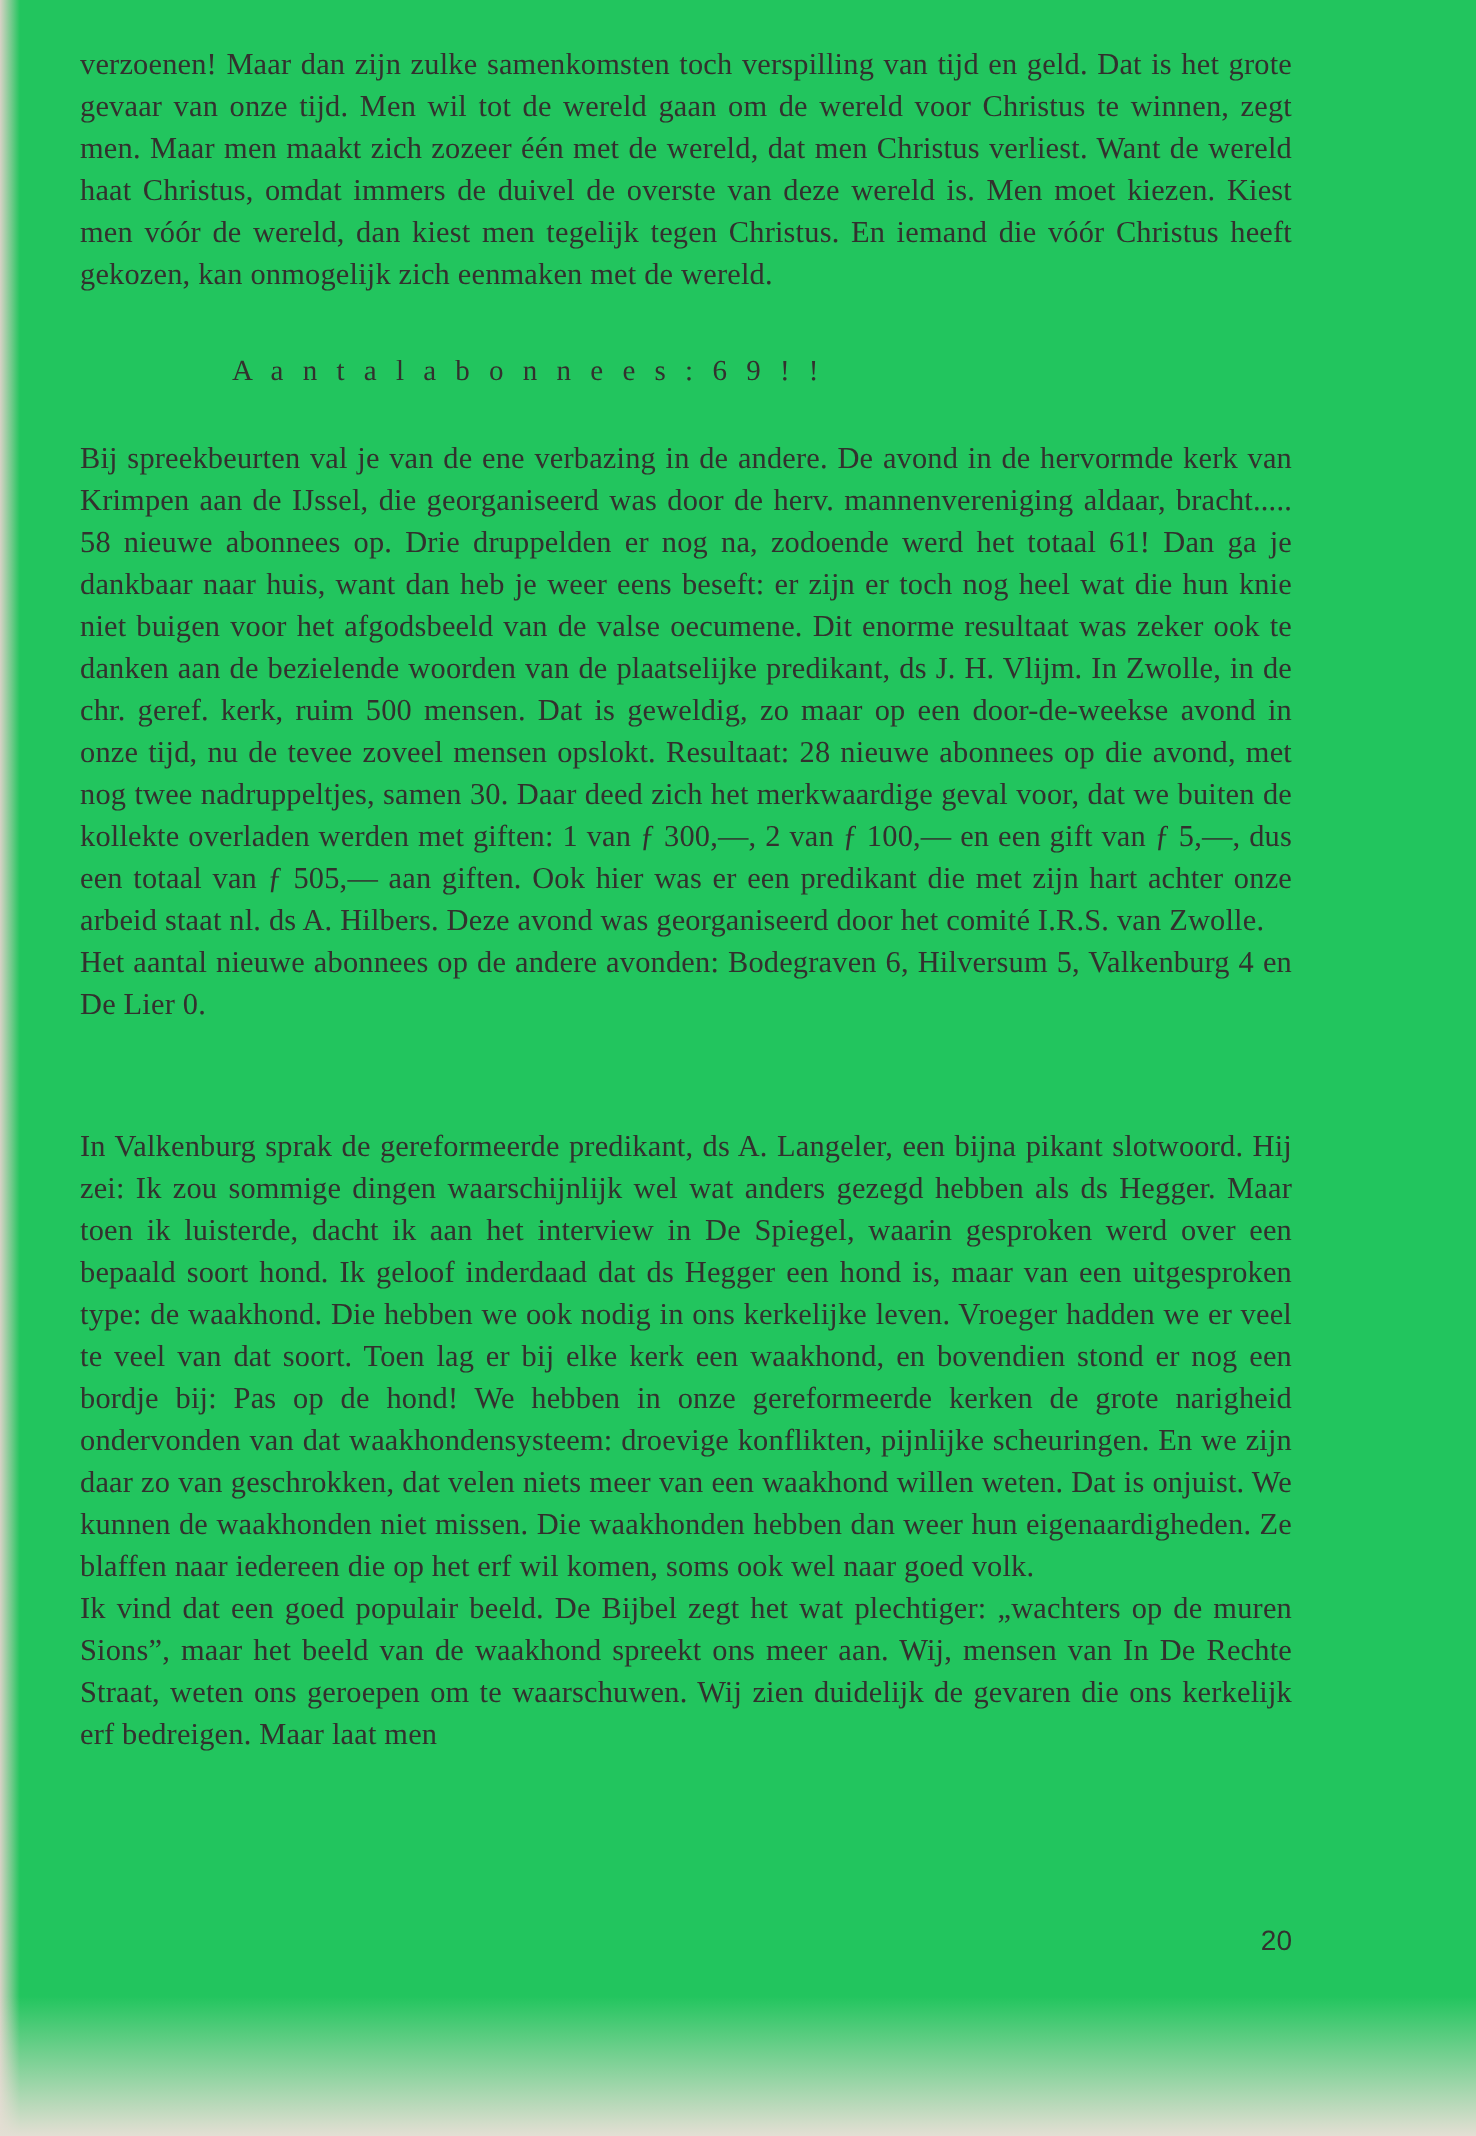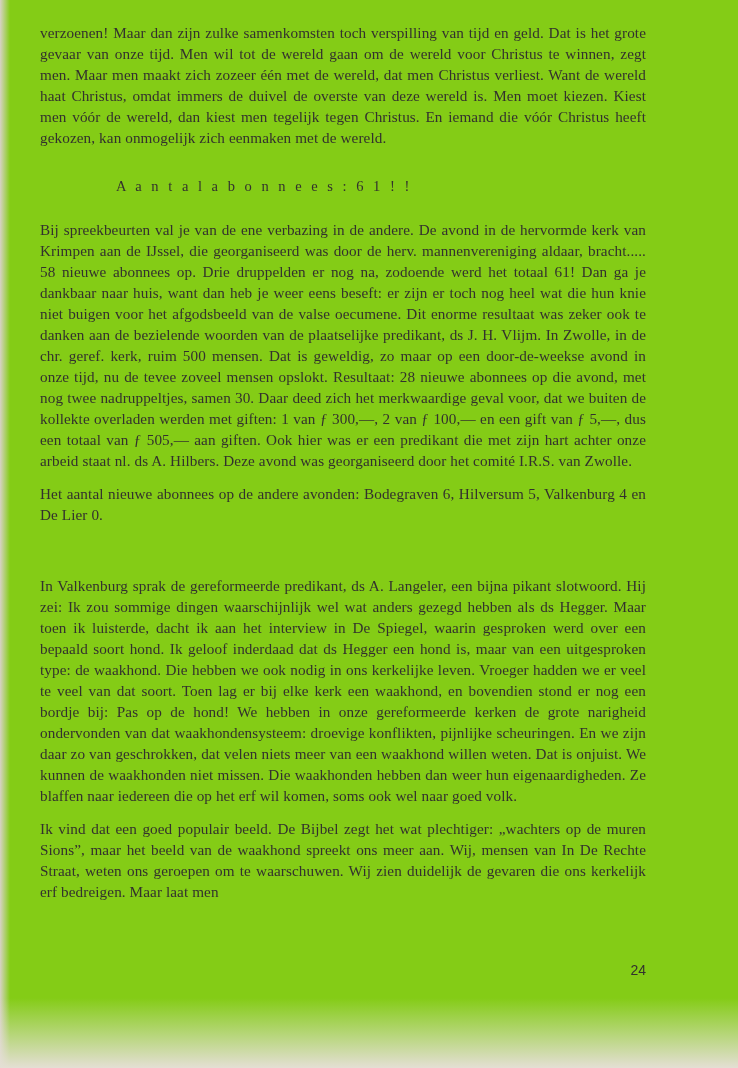--- a/index.html
+++ b/index.html
@@ -11,21 +11,21 @@
     width: 738px;
     height: 1068px;
     font-family: "Liberation Serif", serif;
     color: #2b2b2b;
     overflow: hidden;
   }
   .page {
     position: relative;
     width: 738px;
     height: 1068px;
-    background: #84cc16;
+    background: #22c55e;
     box-sizing: border-box;
   }
   
   .page::before {
     content: "";
     position: absolute;
     left: 0; top: 0;
     width: 10px; height: 1068px;
     background: linear-gradient(to right, #d8d2c6, rgba(253,251,246,0));
     pointer-events: none;
@@ -47,21 +47,21 @@
   p.body-text {
     margin: 0 0 0 0;
     font-size: 15.2px;
     line-height: 21.0px;
     text-align: justify;
     text-justify: inter-word;
     color: #33312e;
     letter-spacing: 0.1px;
   }
   p.body-text + p.body-text {
-    margin-top: 12px;
+    margin-top: 0;
   }
   .heading {
     margin: 0;
     font-size: 14.5px;
     line-height: 21px;
     letter-spacing: 3.0px;
     color: #33312e;
     font-weight: normal;
   }
   .heading-indent {
@@ -93,33 +93,33 @@
 </head>
 <body>
 
 <div class="page">
   <div class="content">
 
     <p class="body-text faded">verzoenen! Maar dan zijn zulke samenkomsten toch verspilling van tijd en geld. Dat is het grote gevaar van onze tijd. Men wil tot de wereld gaan om de wereld voor Christus te winnen, zegt men. Maar men maakt zich zozeer één met de wereld, dat men Christus verliest. Want de wereld haat Christus, omdat immers de duivel de overste van deze wereld is. Men moet kiezen. Kiest men vóór de wereld, dan kiest men tegelijk tegen Christus. En iemand die vóór Christus heeft gekozen, kan onmogelijk zich eenmaken met de wereld.</p>
 
     <div class="block-gap-lg"></div>
 
-    <div class="heading heading-indent">A a n t a l   a b o n n e e s :   6 1 ! !</div>
+    <div class="heading heading-indent">A a n t a l   a b o n n e e s :   6 9 ! !</div>
 
     <div class="block-gap-md"></div>
 
     <p class="body-text sans">Bij spreekbeurten val je van de ene verbazing in de andere. De avond in de hervormde kerk van Krimpen aan de IJssel, die georganiseerd was door de herv. mannenvereniging aldaar, bracht..... 58 nieuwe abonnees op. Drie druppelden er nog na, zodoende werd het totaal 61! Dan ga je dankbaar naar huis, want dan heb je weer eens beseft: er zijn er toch nog heel wat die hun knie niet buigen voor het afgodsbeeld van de valse oecumene. Dit enorme resultaat was zeker ook te danken aan de bezielende woorden van de plaatselijke predikant, ds J. H. Vlijm. In Zwolle, in de chr. geref. kerk, ruim 500 mensen. Dat is geweldig, zo maar op een door-de-weekse avond in onze tijd, nu de tevee zoveel mensen opslokt. Resultaat: 28 nieuwe abonnees op die avond, met nog twee nadruppeltjes, samen 30. Daar deed zich het merkwaardige geval voor, dat we buiten de kollekte overladen werden met giften: 1 van ƒ 300,—, 2 van ƒ 100,— en een gift van ƒ 5,—, dus een totaal van ƒ 505,— aan giften. Ook hier was er een predikant die met zijn hart achter onze arbeid staat nl. ds A. Hilbers. Deze avond was georganiseerd door het comité I.R.S. van Zwolle.</p>
 
     <p class="body-text sans nojustify">Het aantal nieuwe abonnees op de andere avonden: Bodegraven 6, Hilversum 5, Valkenburg 4 en De Lier 0.</p>
 
     <div class="block-gap-lg"></div>
 
 
     <div class="block-gap-md"></div>
 
     <p class="body-text">In Valkenburg sprak de gereformeerde predikant, ds A. Langeler, een bijna pikant slotwoord. Hij zei: Ik zou sommige dingen waarschijnlijk wel wat anders gezegd hebben als ds Hegger. Maar toen ik luisterde, dacht ik aan het interview in De Spiegel, waarin gesproken werd over een bepaald soort hond. Ik geloof inderdaad dat ds Hegger een hond is, maar van een uitgesproken type: de waakhond. Die hebben we ook nodig in ons kerkelijke leven. Vroeger hadden we er veel te veel van dat soort. Toen lag er bij elke kerk een waakhond, en bovendien stond er nog een bordje bij: Pas op de hond! We hebben in onze gereformeerde kerken de grote narigheid ondervonden van dat waakhondensysteem: droevige konflikten, pijnlijke scheuringen. En we zijn daar zo van geschrokken, dat velen niets meer van een waakhond willen weten. Dat is onjuist. We kunnen de waakhonden niet missen. Die waakhonden hebben dan weer hun eigenaardigheden. Ze blaffen naar iedereen die op het erf wil komen, soms ook wel naar goed volk.</p>
 
     <p class="body-text">Ik vind dat een goed populair beeld. De Bijbel zegt het wat plechtiger: „wachters op de muren Sions”, maar het beeld van de waakhond spreekt ons meer aan. Wij, mensen van In De Rechte Straat, weten ons geroepen om te waarschuwen. Wij zien duidelijk de gevaren die ons kerkelijk erf bedreigen. Maar laat men</p>
 
   </div>
 
-  <div class="page-number">24</div>
+  <div class="page-number">20</div>
 </div>
 
 </body></html>

